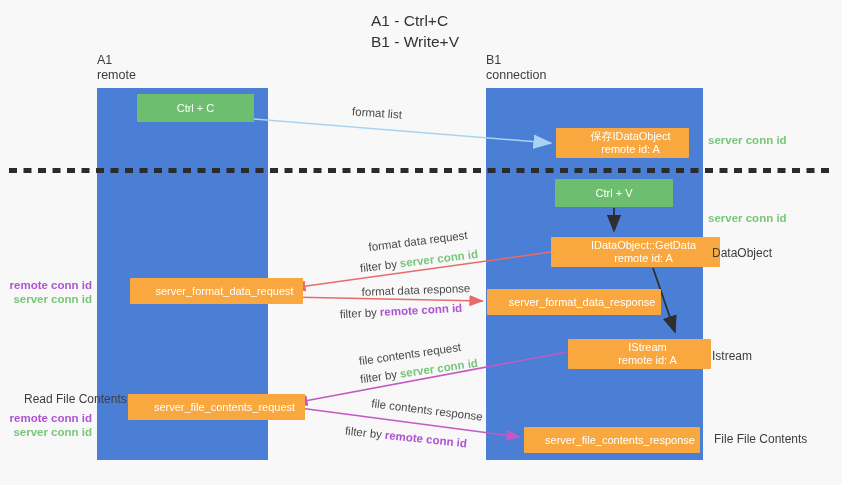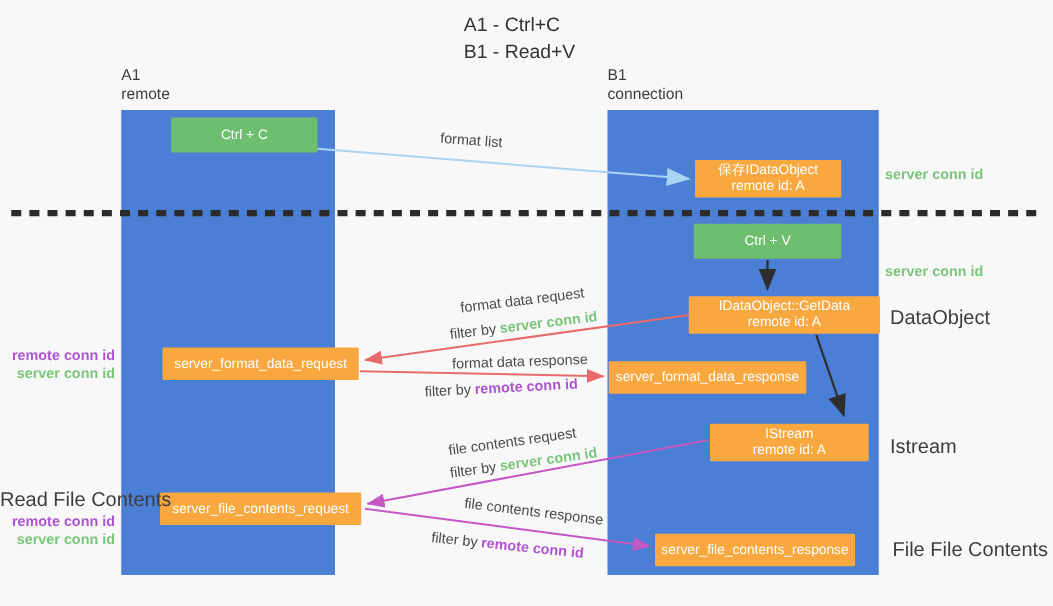--- a/index.html
+++ b/index.html
@@ -10,38 +10,38 @@
   html,body{margin:0;padding:0;}
   body{font-family:"Liberation Sans",sans-serif;background:var(--bg);}
   .canvas{position:relative;width:842px;height:485px;background:var(--bg);overflow:hidden;}
   .title{position:absolute;left:371px;top:10px;font-size:15.5px;line-height:21px;color:#333;}
   .lane-header{position:absolute;top:53px;text-align:left;font-size:12.5px;line-height:15px;color:var(--dark-text);}
   .lane{position:absolute;background:var(--lane);}
   .overlay{position:absolute;left:0;top:0;pointer-events:none;}
   .node{position:absolute;display:flex;flex-direction:column;align-items:center;justify-content:center;
         color:#fff;font-size:11px;line-height:13px;text-align:center;border-radius:1px;}
   .green{background:var(--green-box);}
-  .orange{background:var(--orange-box);}
-  .side-label{position:absolute;font-size:16px;color:var(--dark-text);white-space:nowrap;}
+  .orange{background:var(--orange-box);padding-left:16px;}
+  .side-label{position:absolute;font-size:12px;color:var(--dark-text);white-space:nowrap;}
   .side-label.bold-green{color:var(--green-text);font-weight:bold;font-size:11.5px;}
   .side-label.bold-purple{color:var(--purple-text);font-weight:bold;font-size:11.5px;}
   .left-col{left:0;width:92px;text-align:right;}
   .arrow-label{position:absolute;font-size:11.5px;color:#4a4a4a;white-space:nowrap;transform-origin:center;}
   .arrow-label .key-green{color:var(--green-text);font-weight:bold;}
   .arrow-label .key-purple{color:var(--purple-text);font-weight:bold;}
   .arrow-label .prefix{margin-right:3px;}
 </style>
 </head>
 <body>
 
 <div class="canvas">
 
   <div class="title">
     <div>A1 - Ctrl+C</div>
-    <div>B1 - Read+V</div>
+    <div>B1 - Write+V</div>
   </div>
 
   <div class="lane-header" style="left:97px;width:171px;">
     <div>A1</div>
     <div>remote</div>
   </div>
   <div class="lane-header" style="left:486px;width:217px;">
     <div>B1</div>
     <div>connection</div>
   </div>
@@ -122,21 +122,21 @@
   </div>
 
   <div class="side-label bold-green" style="left:708px;top:134px;">server conn id</div>
   <div class="side-label bold-green" style="left:708px;top:212px;">server conn id</div>
   <div class="side-label" style="left:712px;top:246px;">DataObject</div>
   <div class="side-label" style="left:712px;top:349px;">Istream</div>
   <div class="side-label" style="left:714px;top:432px;">File File Contents</div>
 
   <div class="side-label bold-purple left-col" style="top:279px;">remote conn id</div>
   <div class="side-label bold-green left-col" style="top:293px;">server conn id</div>
-  <div class="side-label left-col" style="top:392px;">Read File Contents</div>
+  <div class="side-label left-col" style="top:392px;padding-left:24px;">Read File Contents</div>
   <div class="side-label bold-purple left-col" style="top:412px;">remote conn id</div>
   <div class="side-label bold-green left-col" style="top:426px;">server conn id</div>
 
   <div class="arrow-label" style="left:377px;top:113px;transform:translate(-50%,-50%) rotate(4deg);">format list</div>
 
   <div class="arrow-label" style="left:418px;top:241px;transform:translate(-50%,-50%) rotate(-7deg);">format data request</div>
   <div class="arrow-label" style="left:419px;top:261px;transform:translate(-50%,-50%) rotate(-7deg);">
     <span class="prefix">filter by</span><span class="key-green">server conn id</span>
   </div>
 

